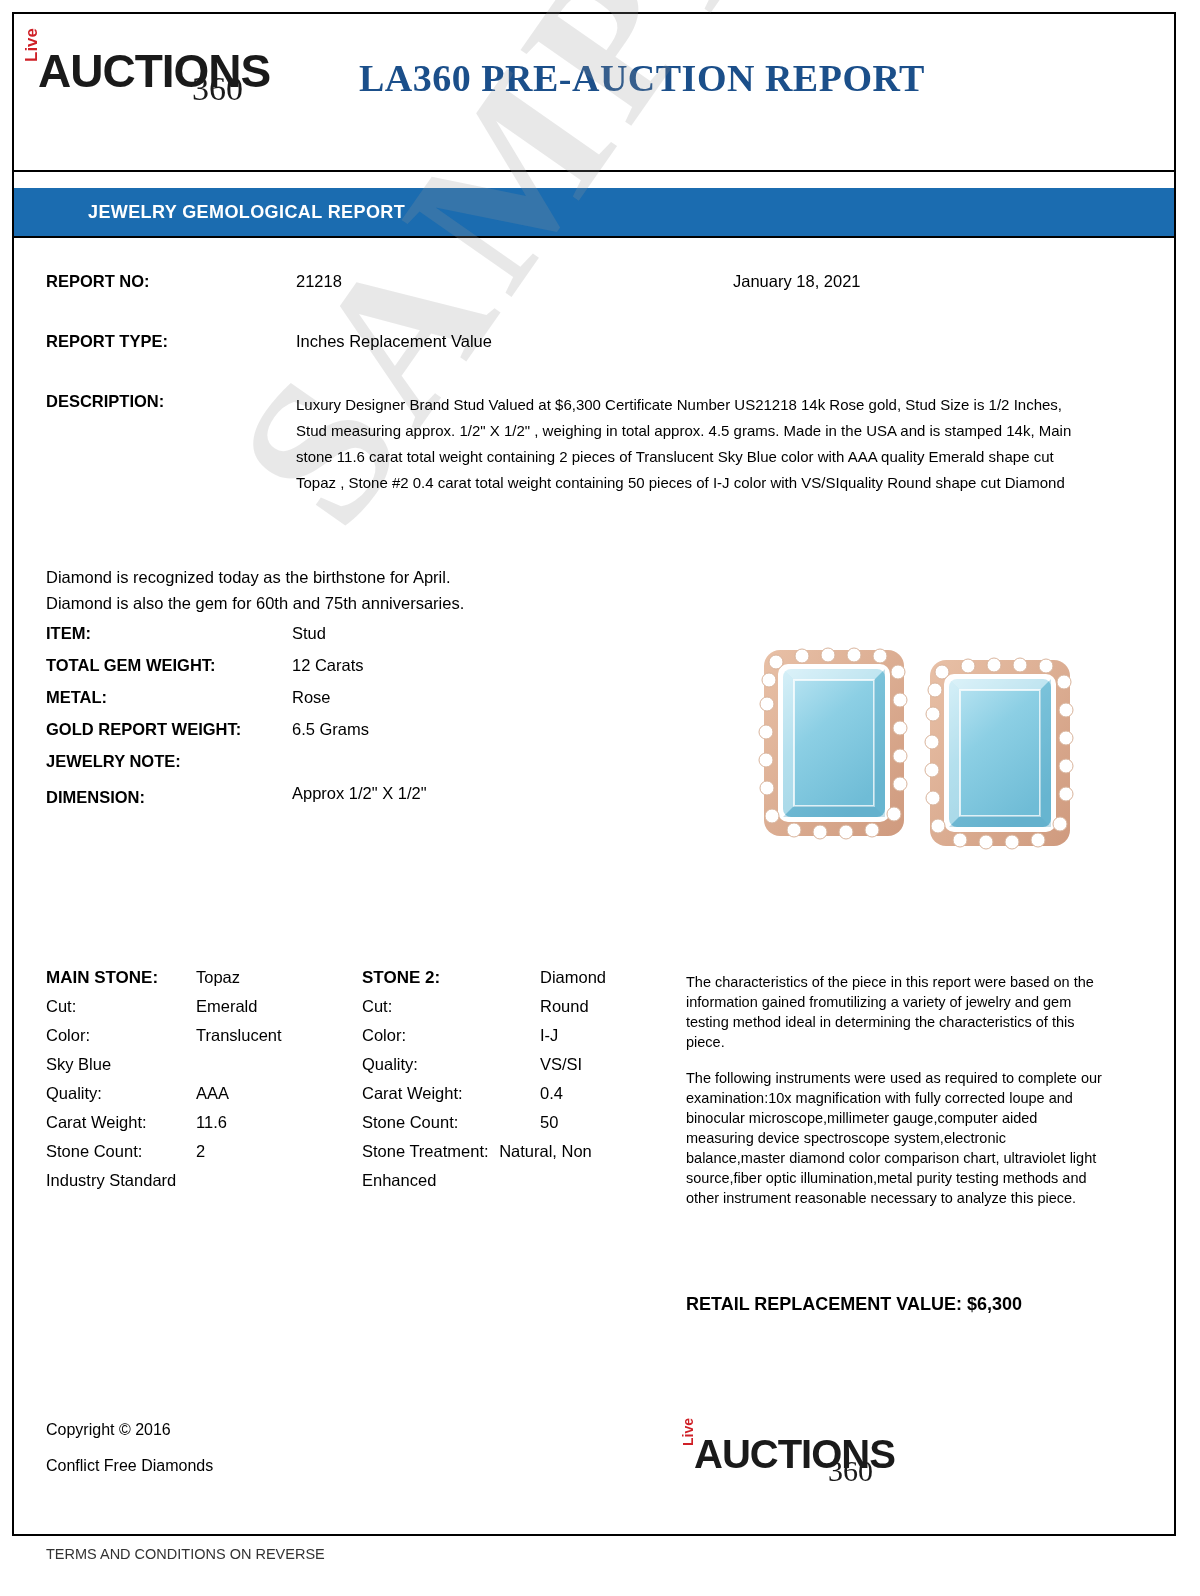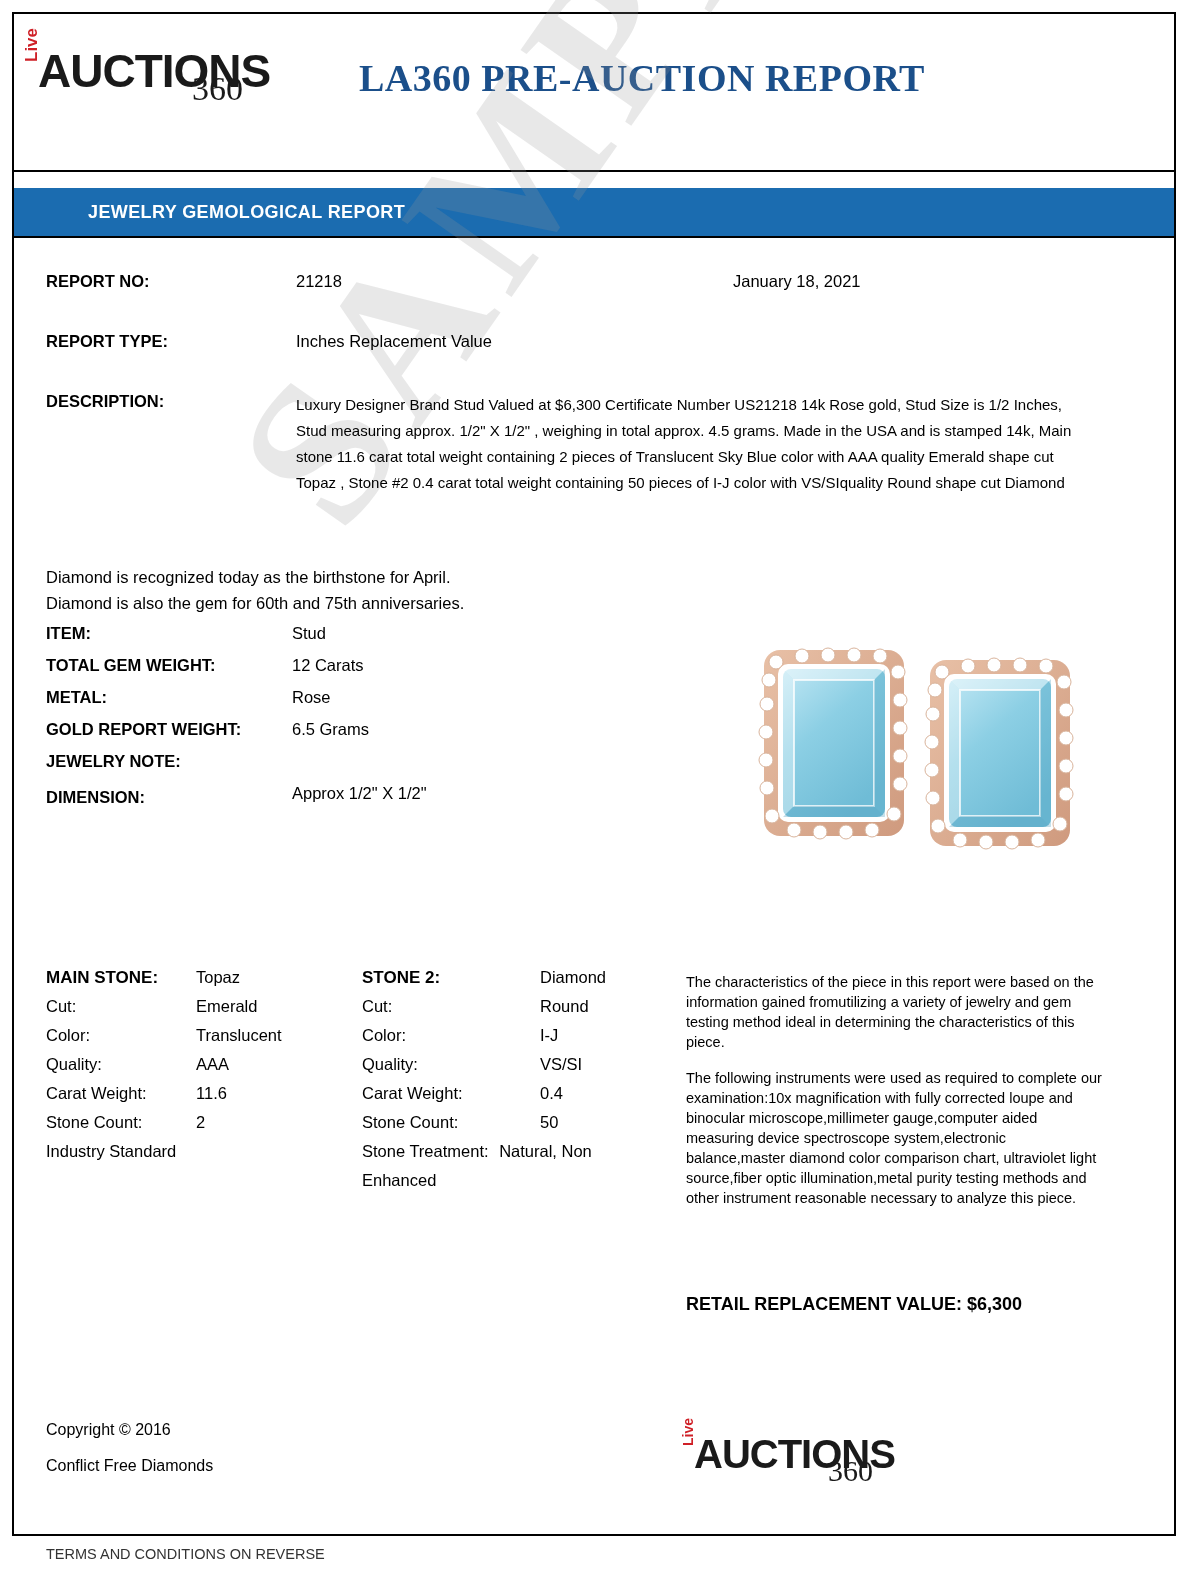--- a/index.html
+++ b/index.html
@@ -418,20 +418,24 @@
       </div>
       <div class="stone-row">
         <span class="k">Cut:</span>
         <span class="v">Emerald</span>
       </div>
       <div class="stone-row">
         <span class="k">Color:</span>
         <span class="v">Translucent</span>
       </div>
       <div class="stone-row">
+        <span class="k"></span>
+        <span style="position:absolute;left:0;top:0;">Sky Blue</span>
+      </div>
+      <div class="stone-row">
         <span class="k">Quality:</span>
         <span class="v">AAA</span>
       </div>
       <div class="stone-row">
         <span class="k">Carat Weight:</span>
         <span class="v">11.6</span>
       </div>
       <div class="stone-row">
         <span class="k">Stone Count:</span>
         <span class="v">2</span>

